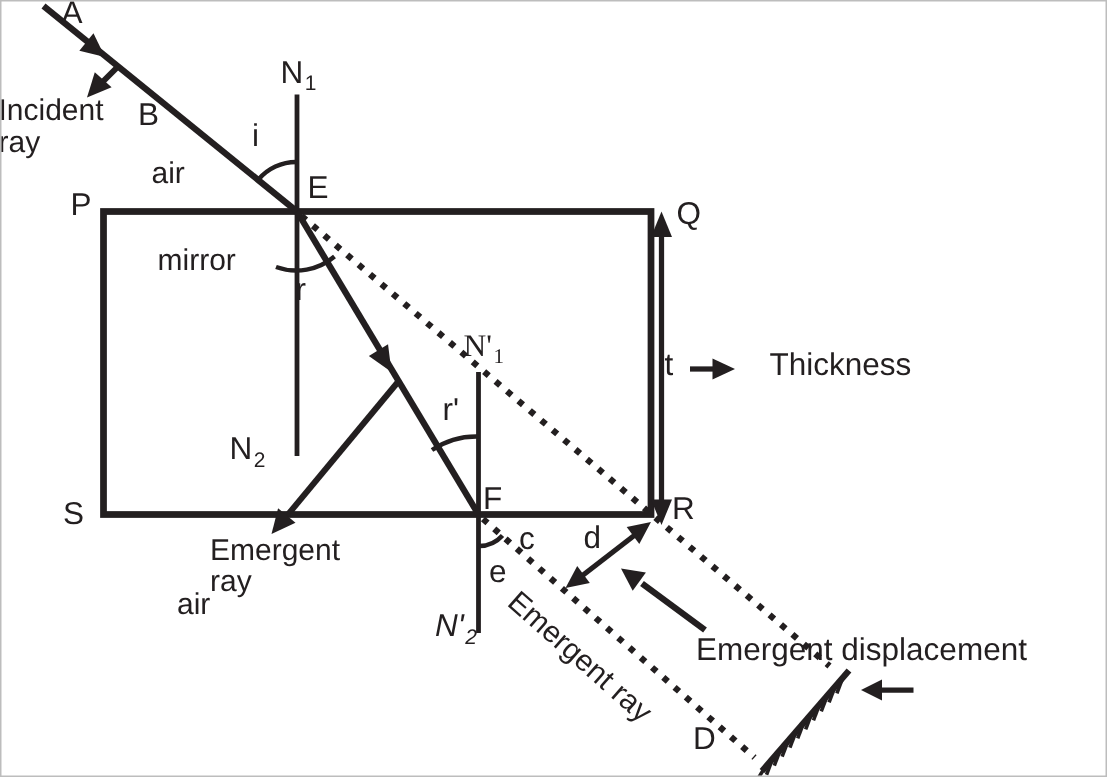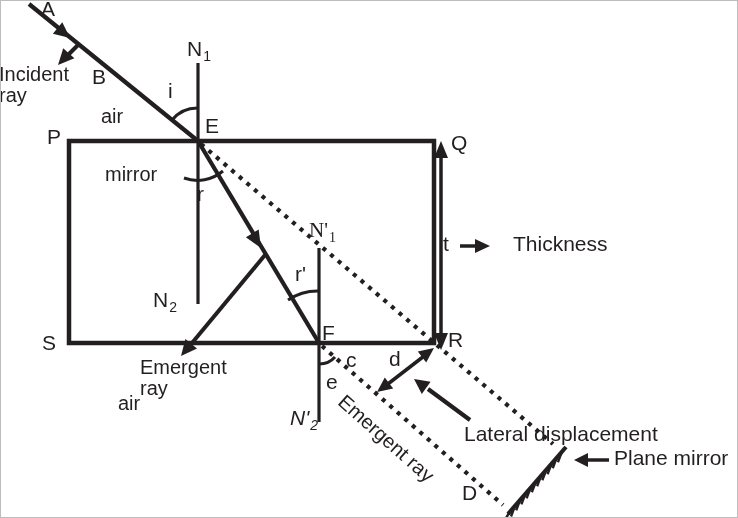--- a/index.html
+++ b/index.html
@@ -116,17 +116,16 @@
 
   <div class="lbl small center" style="left:-2px;top:63px;width:70px;">Incident
 ray</div>
   <div class="lbl small" style="left:100px;top:105px;">air</div>
   <div class="lbl small" style="left:104px;top:163px;">mirror</div>
   <div class="lbl small center" style="left:139px;top:356px;width:88px;">Emergent
 ray</div>
   <div class="lbl small" style="left:117px;top:392px;">air</div>
   <div class="lbl small rot" style="left:347px;top:390px;">Emergent ray</div>
 
-  <div class="lbl nowrap" style="left:463px;top:422px;">Lateral displacement</div>
-  <div class="lbl nowrap" style="left:613px;top:446px;">Plane mirror</div>
+  <div class="lbl nowrap" style="left:463px;top:422px;">Emergent displacement</div>
   <div class="lbl nowrap" style="left:512px;top:232px;text-align:right;">Thickness</div>
 
 </div>
 
 </body></html>

